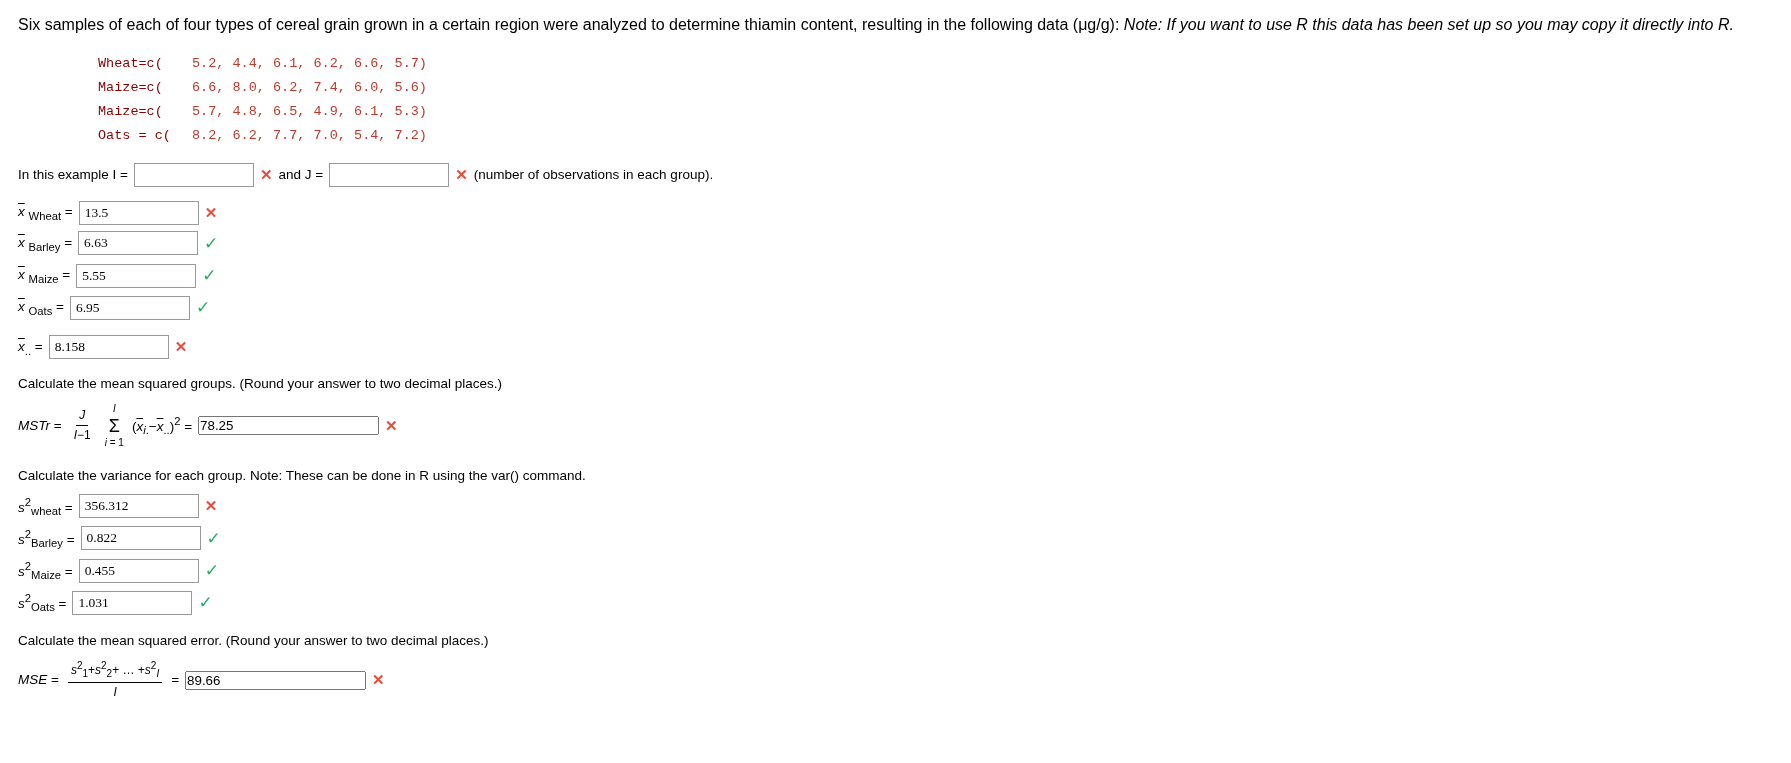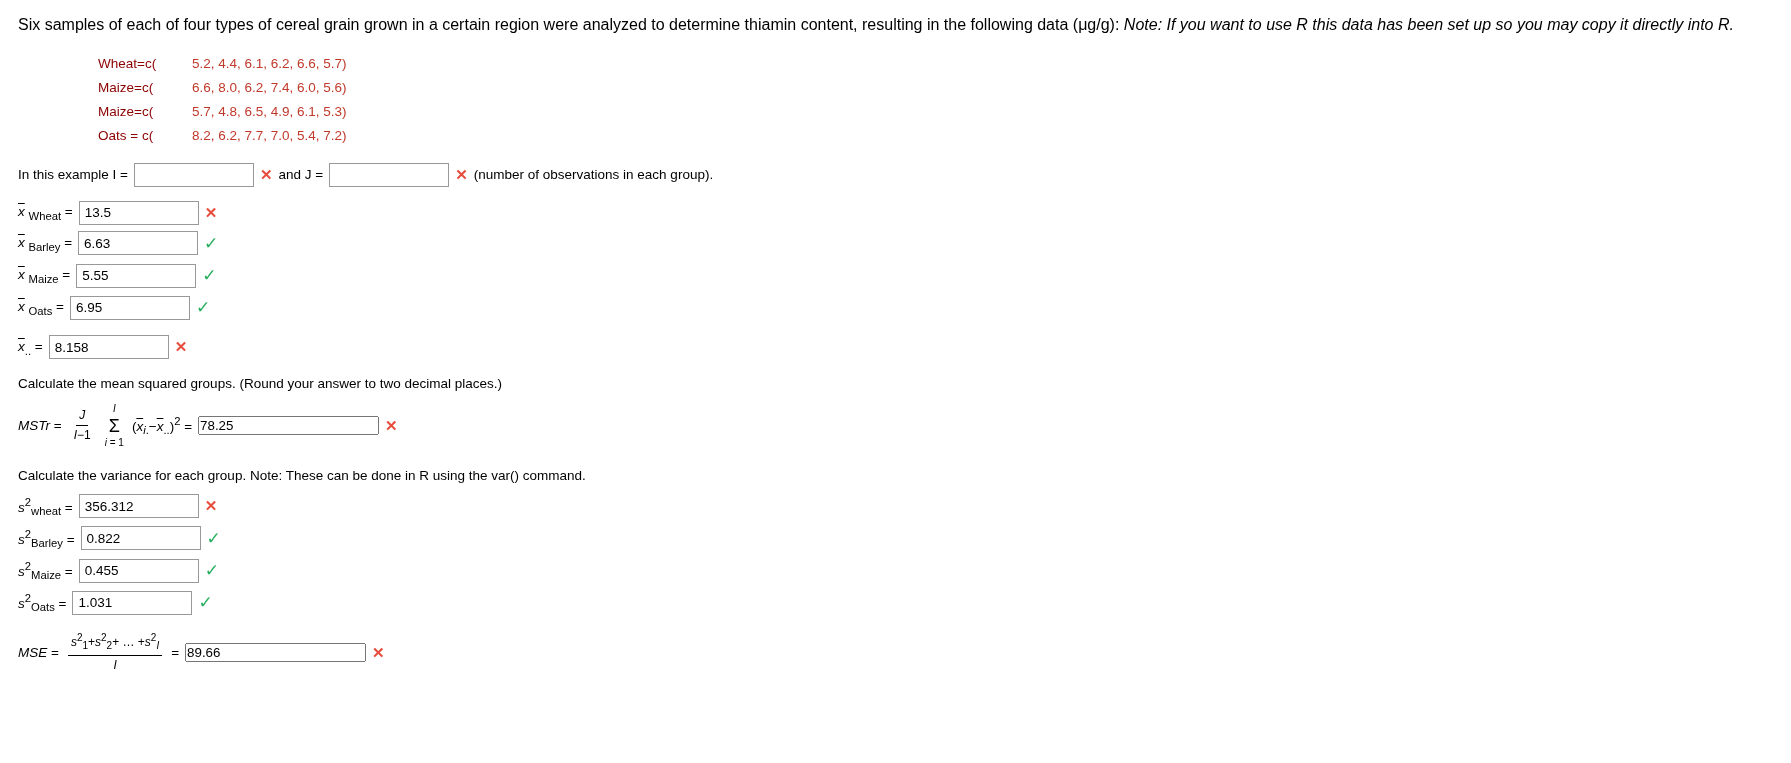--- a/index.html
+++ b/index.html
@@ -11,21 +11,21 @@
       padding: 12px 18px;
       line-height: 1.6;
     }
     .intro-text {
       font-size: 16px;
       margin-bottom: 14px;
     }
     .code-block {
       margin-left: 80px;
       margin-bottom: 14px;
-      font-family: Liberation Sans, sans-serif;
+      font-family: Liberation Mono, monospace;
       font-size: 13.5px;
       line-height: 1.8;
     }
     .code-line { display: flex; gap: 4px; }
     .code-label { color: #8B0000; min-width: 90px; }
     .code-values { color: #c0392b; }
     .section { margin-bottom: 14px; }
     .section-label { font-size: 13.5px; margin-bottom: 6px; }
     .input-row {
       display: flex;
@@ -33,20 +33,21 @@
       gap: 6px;
       margin-bottom: 5px;
       font-size: 13.5px;
     }
     .input-row input {
       border: 1px solid #999;
       padding: 2px 5px;
       font-size: 13.5px;
       width: 120px;
       height: 24px;
+      font-family: Liberation Serif, serif;
     }
     .x-mark {
       color: #e74c3c;
       font-size: 15px;
       font-weight: bold;
     }
     .check-mark {
       color: #27ae60;
       font-size: 17px;
     }
@@ -225,20 +226,21 @@
   <div class="input-row">
     <span>
       <em>s</em><sup>2</sup><sub>Oats</sub> =
     </span>
     <input type="text" value="1.031" style="">
     <span class="check-mark">✓</span>
   </div>
 </div>
 
 <div class="section">
+  <div class="section-label">Calculate the mean squared error. (Round your answer to two decimal places.)</div>
   <div class="mse-row">
     <span><em>MSE</em> =</span>
     <span class="fraction">
       <span class="numer">
         <em>s</em><sup>2</sup><sub>1</sub>+<em>s</em><sup>2</sup><sub>2</sub>+ … +<em>s</em><sup>2</sup><sub><em>I</em></sub>
       </span>
       <span class="denom"><em>I</em></span>
     </span>
     <span>=</span>
     <input type="text" value="89.66" style="">

